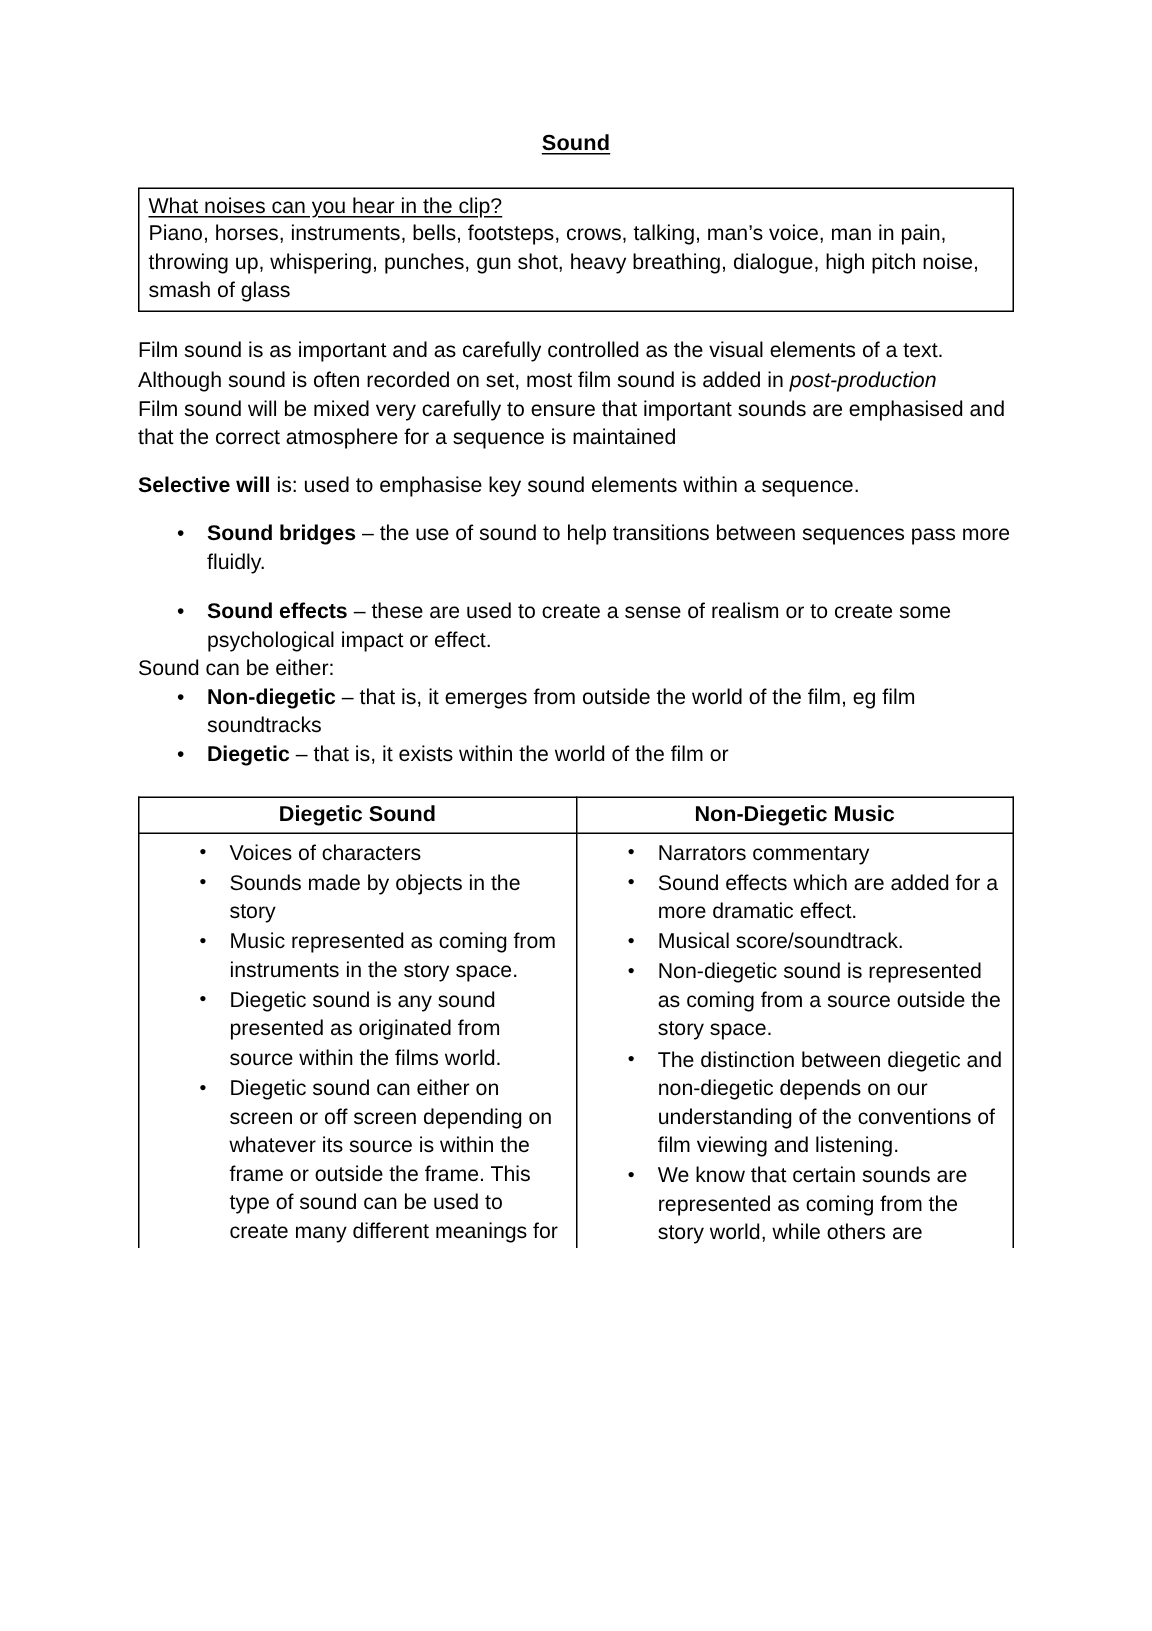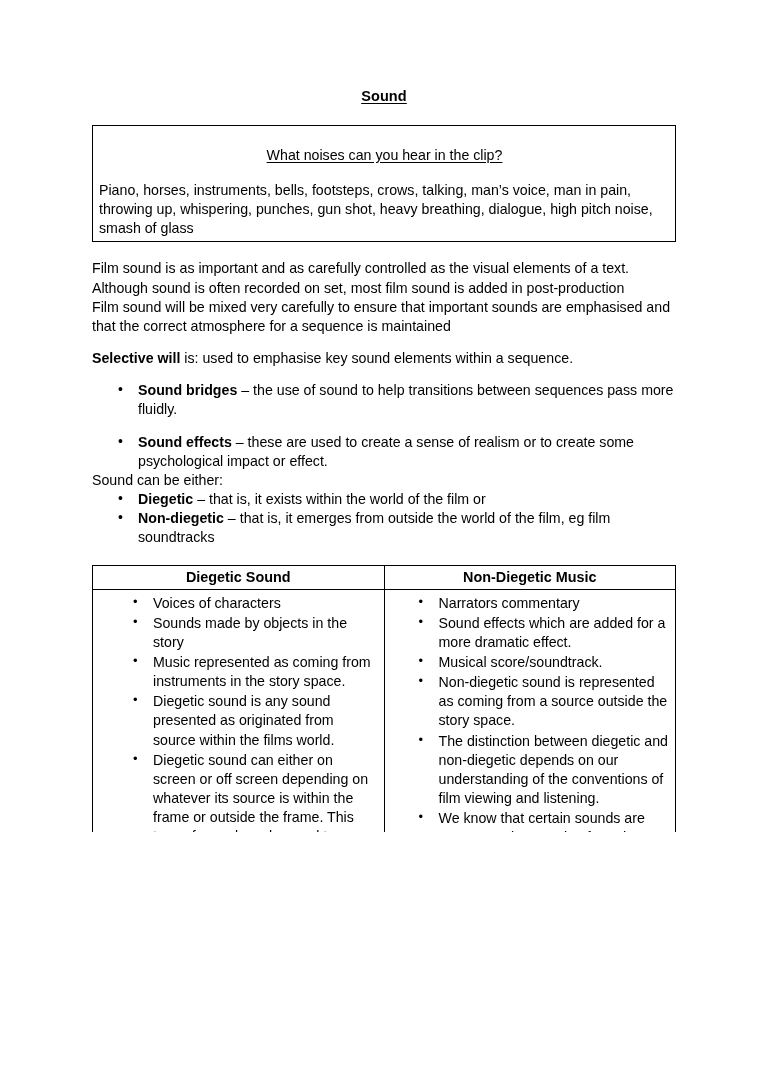--- a/index.html
+++ b/index.html
@@ -47,41 +47,40 @@
     border: 1.2px solid #000;
     box-sizing: border-box;
     padding: 3px 5px 4px 6px;
     margin: 0 0 17px 0;
   }
   .intro-question {
     font-size: 14.2px;
     line-height: 1.30;
     text-decoration: underline;
     text-underline-offset: 1.5px;
-    margin: 17px;
+    margin: 0;
     display: block;
-    text-align: center;
   }
   .intro-answer {
     font-size: 14.2px;
     line-height: 1.32;
     margin: 0;
     display: block;
   }
 
   
   p.body {
     font-size: 14.2px;
     line-height: 1.35;
     margin: 0 0 13px 0;
   }
   p.body.tight {
     margin-bottom: 0;
   }
-  .ital { }
+  .ital { font-style: italic; }
   .bold { font-weight: bold; }
 
   
   ul.bullets {
     list-style: none;
     margin: 0;
     padding: 0;
   }
   ul.bullets > li {
     position: relative;
@@ -178,22 +177,22 @@
 
 
     <ul class="bullets spaced-block">
       <li><span class="bold">Sound bridges</span><span> – the use of sound to help transitions between sequences pass more fluidly.</span></li>
       <li><span class="bold">Sound effects</span><span> – these are used to create a sense of realism or to create some psychological impact or effect.</span></li>
     </ul>
 
     <p class="body tight">Sound can be either:</p>
 
     <ul class="bullets compact">
+      <li><span class="bold">Non-diegetic</span><span> – that is, it emerges from outside the world of the film, eg film soundtracks</span></li>
       <li><span class="bold">Diegetic</span><span> – that is, it exists within the world of the film or</span></li>
-      <li><span class="bold">Non-diegetic</span><span> – that is, it emerges from outside the world of the film, eg film soundtracks</span></li>
     </ul>
 
     <table class="compare">
       <thead>
         <tr>
           <th>Diegetic Sound</th>
           <th>Non-Diegetic Music</th>
         </tr>
       </thead>
       <tbody>

